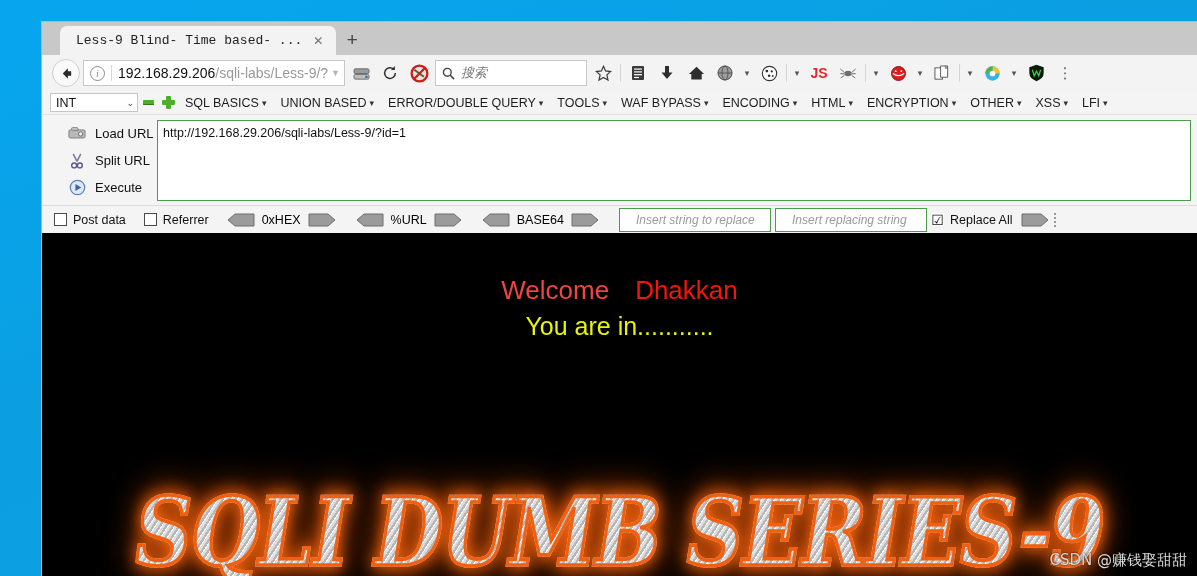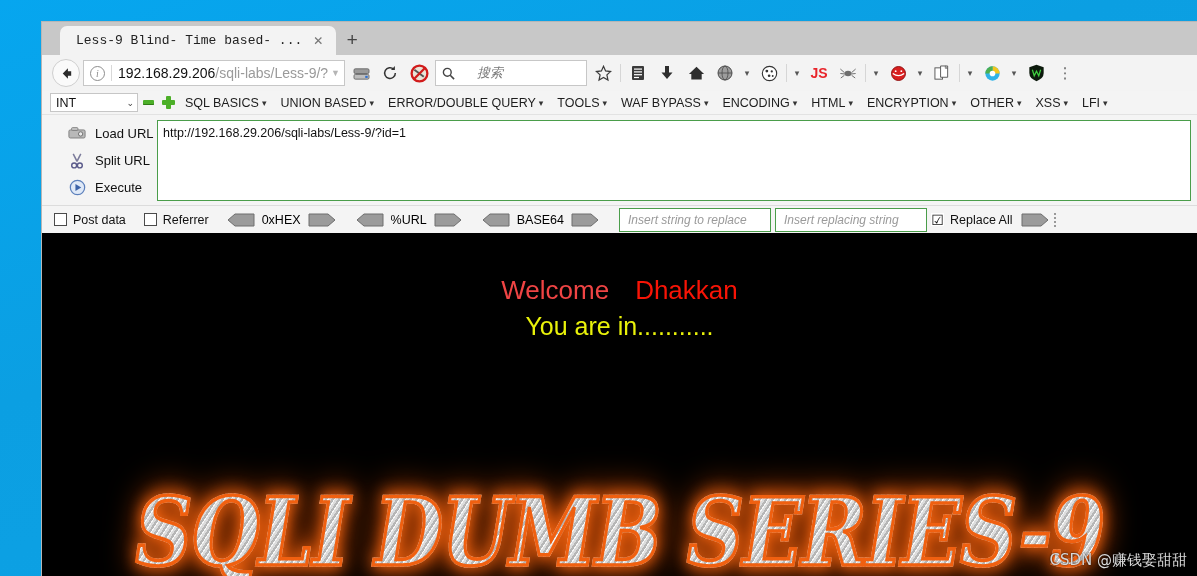--- a/index.html
+++ b/index.html
@@ -121,21 +121,21 @@
     font-family: "Liberation Serif", serif;
     flex: 0 0 auto;
   }
   .url-sep { width:1px; height:16px; background:#d8d8d8; margin:0 6px; flex:0 0 auto;}
   .url-text { font-size: 14px; color:#9a9a9a; white-space: nowrap; overflow: hidden; flex:1; }
   .url-text b { color:#111; font-weight: 400; }
   .url-caret { color:#b5b5b5; font-size:9px; margin-left:2px; }
   .searchbar {
     width: 152px; height: 26px; background:#fff;
     border: 1px solid #c7c7c7;
-    display:flex; align-items:center; gap:22px;
+    display:flex; align-items:center; gap:6px;
     padding: 0 6px;
     flex: 0 0 auto;
   }
   .searchbar .ph {
     font-size: 13px; color:#777; font-style: italic;
   }
   .tbicon {
     width: 26px; height: 28px;
     display:flex; align-items:center; justify-content:center;
     flex: 0 0 auto;
@@ -214,21 +214,21 @@
     font-size: 11px; color:#111; line-height:1;
   }
   .chk-label { font-size:12.5px; color:#111; }
   .enc-group { display:flex; align-items:center; gap:7px; margin-right:20px;}
   .enc-label { font-size:12.5px; color:#000000;text-align:center; }
   .arr { width:28px; height:14px; flex:0 0 auto;}
   .repl-in {
     width: 152px; height: 24px;
     background:#fff; border:1px solid #4a9d4a;
     font-size:12px; color:#9a9a9a; font-style:italic;
-    display:flex; align-items:center; padding:0 8px;
+    display:flex; align-items:center; padding:0 16px;
     margin-right:4px; flex:0 0 auto;
     overflow:hidden; white-space:nowrap;
   }
   .hb-dots { width:8px; display:flex; flex-direction:column; gap:2px; align-items:center; margin-left:2px;}
   .hb-dots i { width:2px; height:2px; background:#999; display:block;}
 
   
   .page {
     flex: 1 1 auto;
     background: #000;

